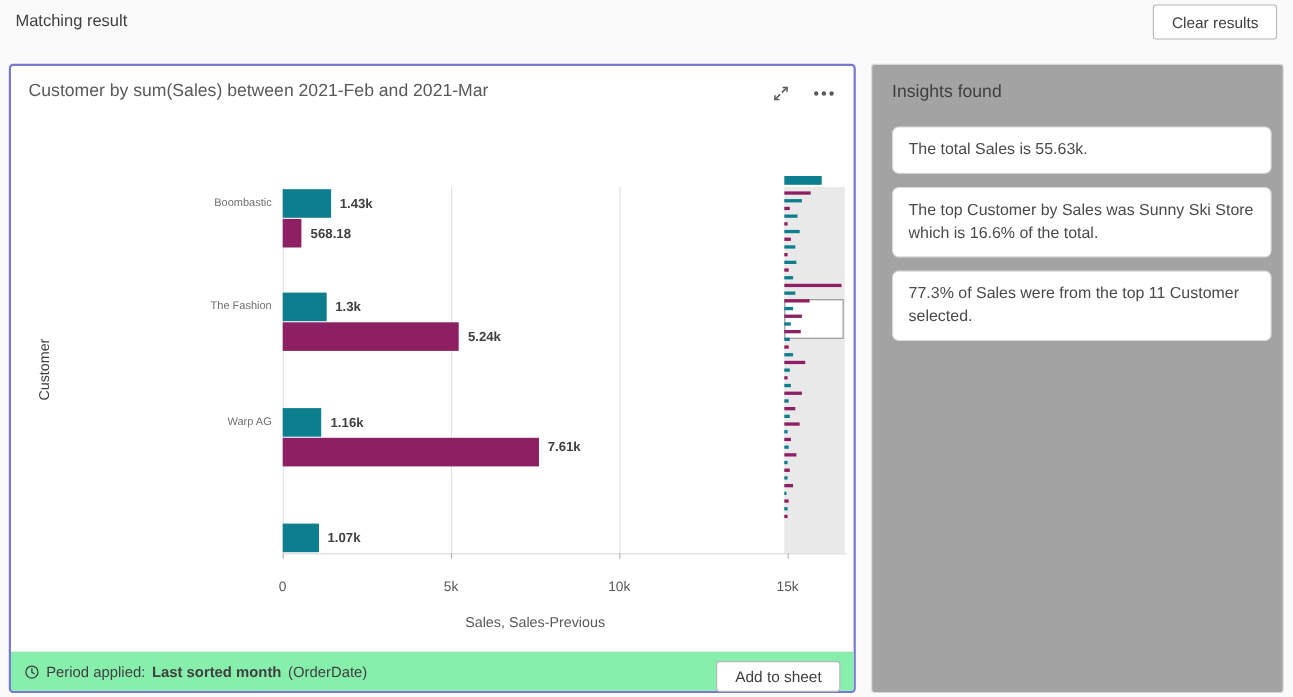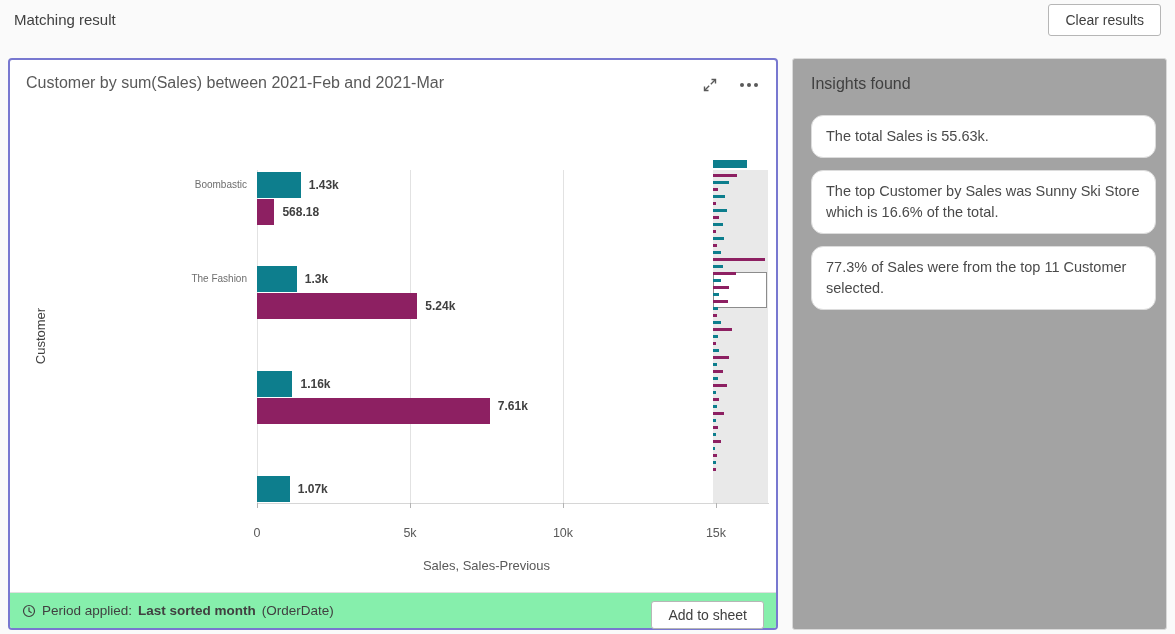--- a/index.html
+++ b/index.html
@@ -64,21 +64,21 @@
   .add-btn { margin-left: auto; height: 28px; padding: 4px 16px; margin-top: 9px; }
 
   
   .insights-panel {
     position: absolute; left: 792px; top: 58px; width: 375px; height: 572px;
     background: #a3a3a3; border: 1px solid #d9d9d9; border-radius: 3px;
     padding: 16px 10px 16px 18px;
   }
   .insights-title { font-size: 16px; color: #404040; margin-bottom: 22px; }
   .insight-card {
-    border: 1px solid #dcdcdc; border-radius: 12px; background: #fff;
+    border: 1px solid #dcdcdc; border-radius: 6px; background: #fff;
     padding: 10px 14px; margin-bottom: 12px;
     font-size: 14.5px; line-height: 21px; color: #4a4a4a;
   }
 </style>
 </head>
 <body>
 
 <div class="topbar-title">Matching result</div>
 <button class="btn clear-btn">Clear results</button>
 
@@ -179,20 +179,21 @@
   <div class="x-tickmark" style="left: 247px;"></div>
       <div class="x-tick" style="left: 222px;">0</div>
       <div class="x-tickmark" style="left: 400px;"></div>
       <div class="x-tick" style="left: 375px;">5k</div>
       <div class="x-tickmark" style="left: 553px;"></div>
       <div class="x-tick" style="left: 528px;">10k</div>
       <div class="x-tickmark" style="left: 706px;"></div>
       <div class="x-tick" style="left: 681px;">15k</div>
       <div class="cat-label" style="top: 112px;">Boombastic</div>
       <div class="cat-label" style="top: 206px;">The Fashion</div>
+      <div class="cat-label" style="top: 311px;">Warp AG</div>
     </div>
 
   <div class="card-footer">
     <span style="display:flex;align-items:center;">
       <svg width="14" height="14" viewBox="0 0 14 14">
           <circle cx="7" cy="7" r="5.5" fill="none" stroke="#404040" stroke-width="1.2"></circle>
           <path d="M7 3.8v3.4l2.2 1.3" stroke="#404040" stroke-width="1.2" fill="none" stroke-linecap="round"></path>
         </svg>
     </span>
     <span>Period applied:</span>

